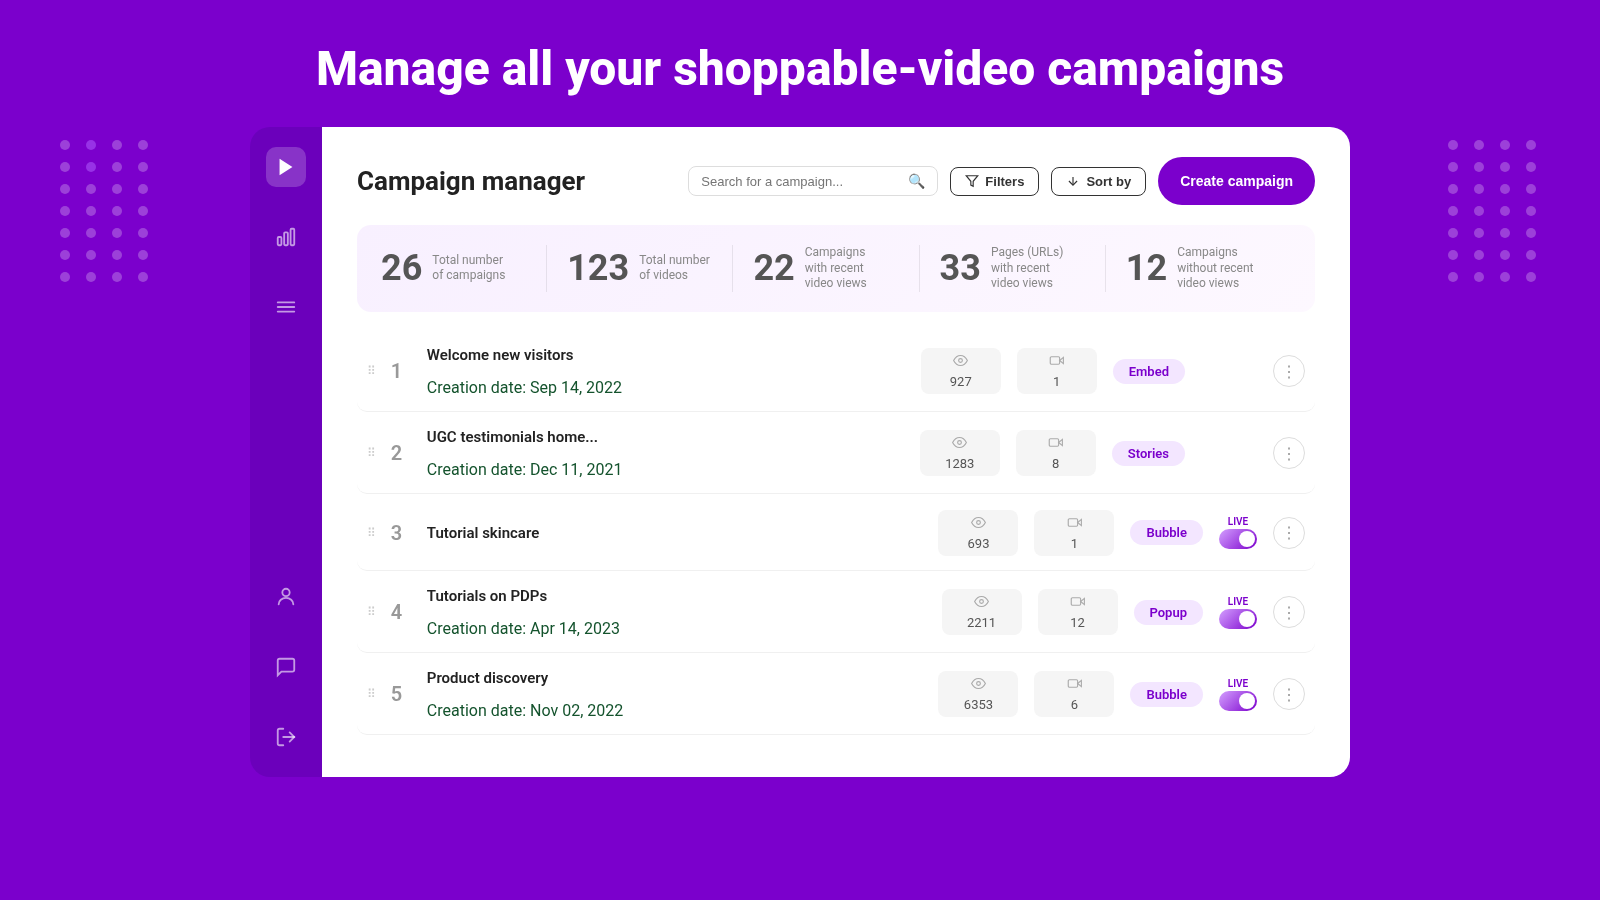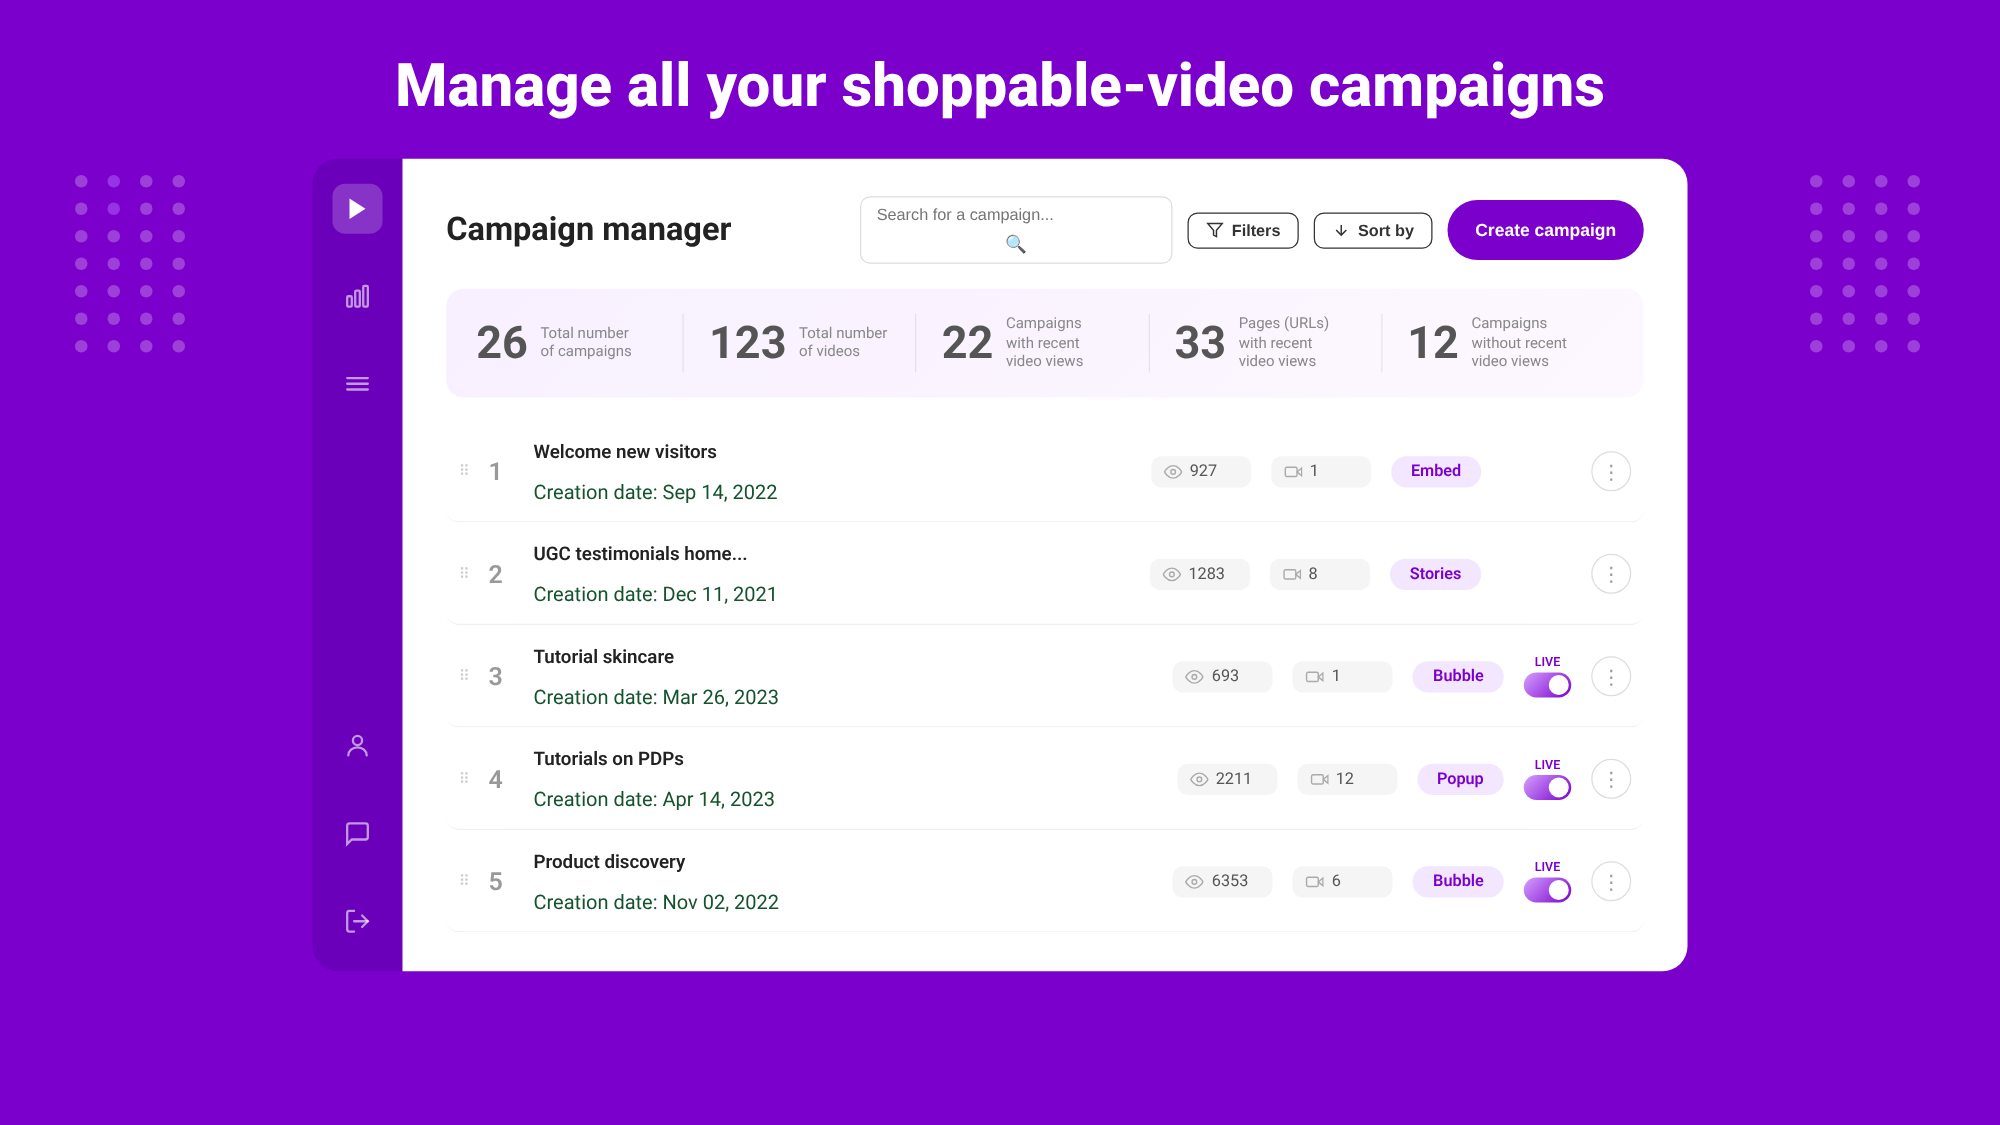--- a/index.html
+++ b/index.html
@@ -109,21 +109,20 @@
     }
 
     .search-bar {
       display: flex;
       align-items: center;
       border: 1.5px solid #ddd;
       border-radius: 8px;
       padding: 6px 12px;
       gap: 8px;
       width: 250px;
-      flex-direction: column;
     }
     .search-bar input {
       border: none;
       outline: none;
       font-size: 13px;
       color: #666;
       width: 100%;
       background: transparent;
     }
     .search-icon-btn {
@@ -237,20 +236,21 @@
     .stat-badge {
       display: flex;
       align-items: center;
       gap: 6px;
       background: #f5f5f5;
       border-radius: 8px;
       padding: 5px 10px;
       font-size: 13px;
       color: #555;
       min-width: 80px;
+      flex-direction: column;
     }
     .stat-badge svg {
       width: 15px;
       height: 15px;
       stroke: #aaa;
       fill: none;
       stroke-width: 1.8;
     }
 
     .type-badge {
@@ -558,21 +558,20 @@
     </div>
     <span class="type-badge">Stories</span>
     <div style="width:56px;"></div>
     <div class="more-btn">⋮</div>
   </div>
           <div class="campaign-row">
     <span class="drag-handle">⠿</span>
     <span class="row-number">3</span>
     <div class="campaign-info">
       <div class="campaign-name">Tutorial skincare</div>
-      <div class="campaign-date">Creation date: Mar 26, 2023</div>
     </div>
     <div class="stat-badge">
       <svg viewBox="0 0 24 24">
                 <path d="M1 12s4-8 11-8 11 8 11 8-4 8-11 8-11-8-11-8z"></path>
                 <circle cx="12" cy="12" r="3"></circle>
               </svg>
       <span>693</span>
     </div>
     <div class="stat-badge">
       <svg viewBox="0 0 24 24">

